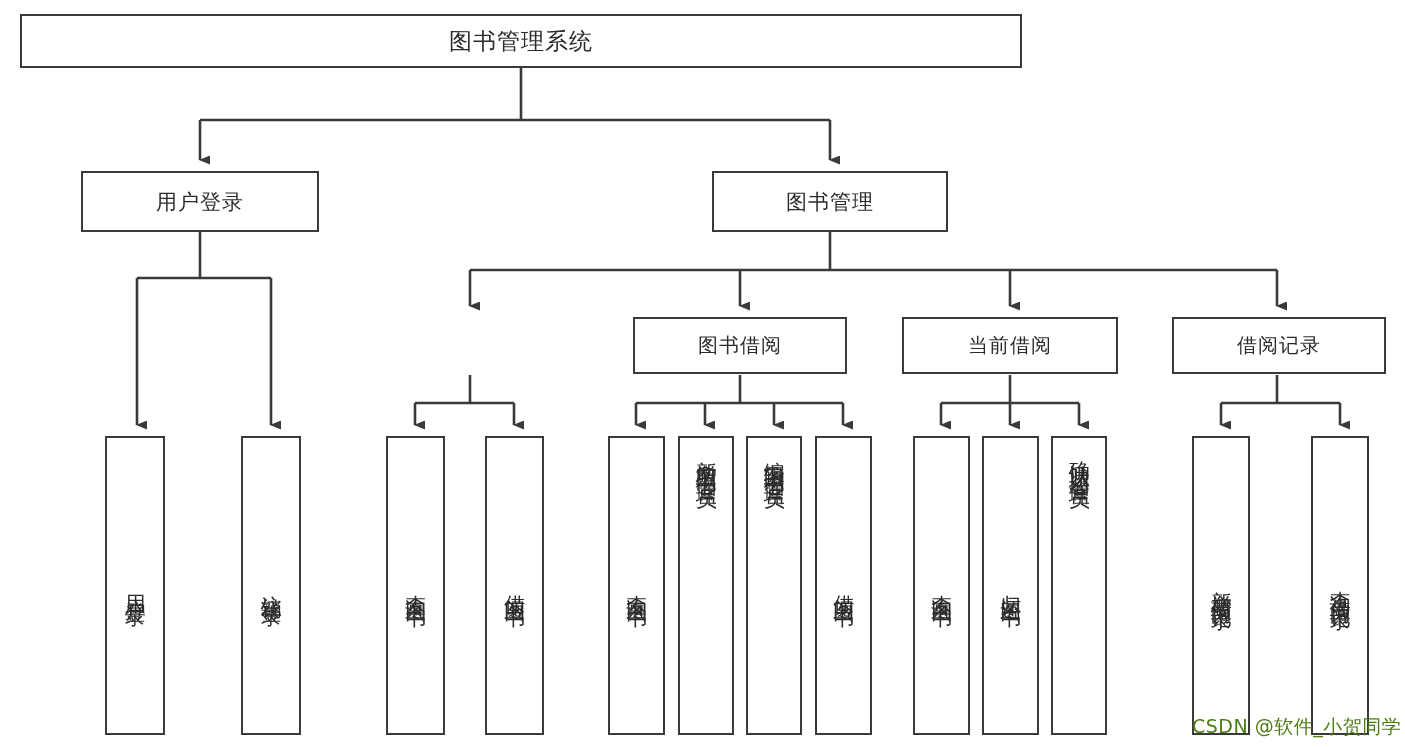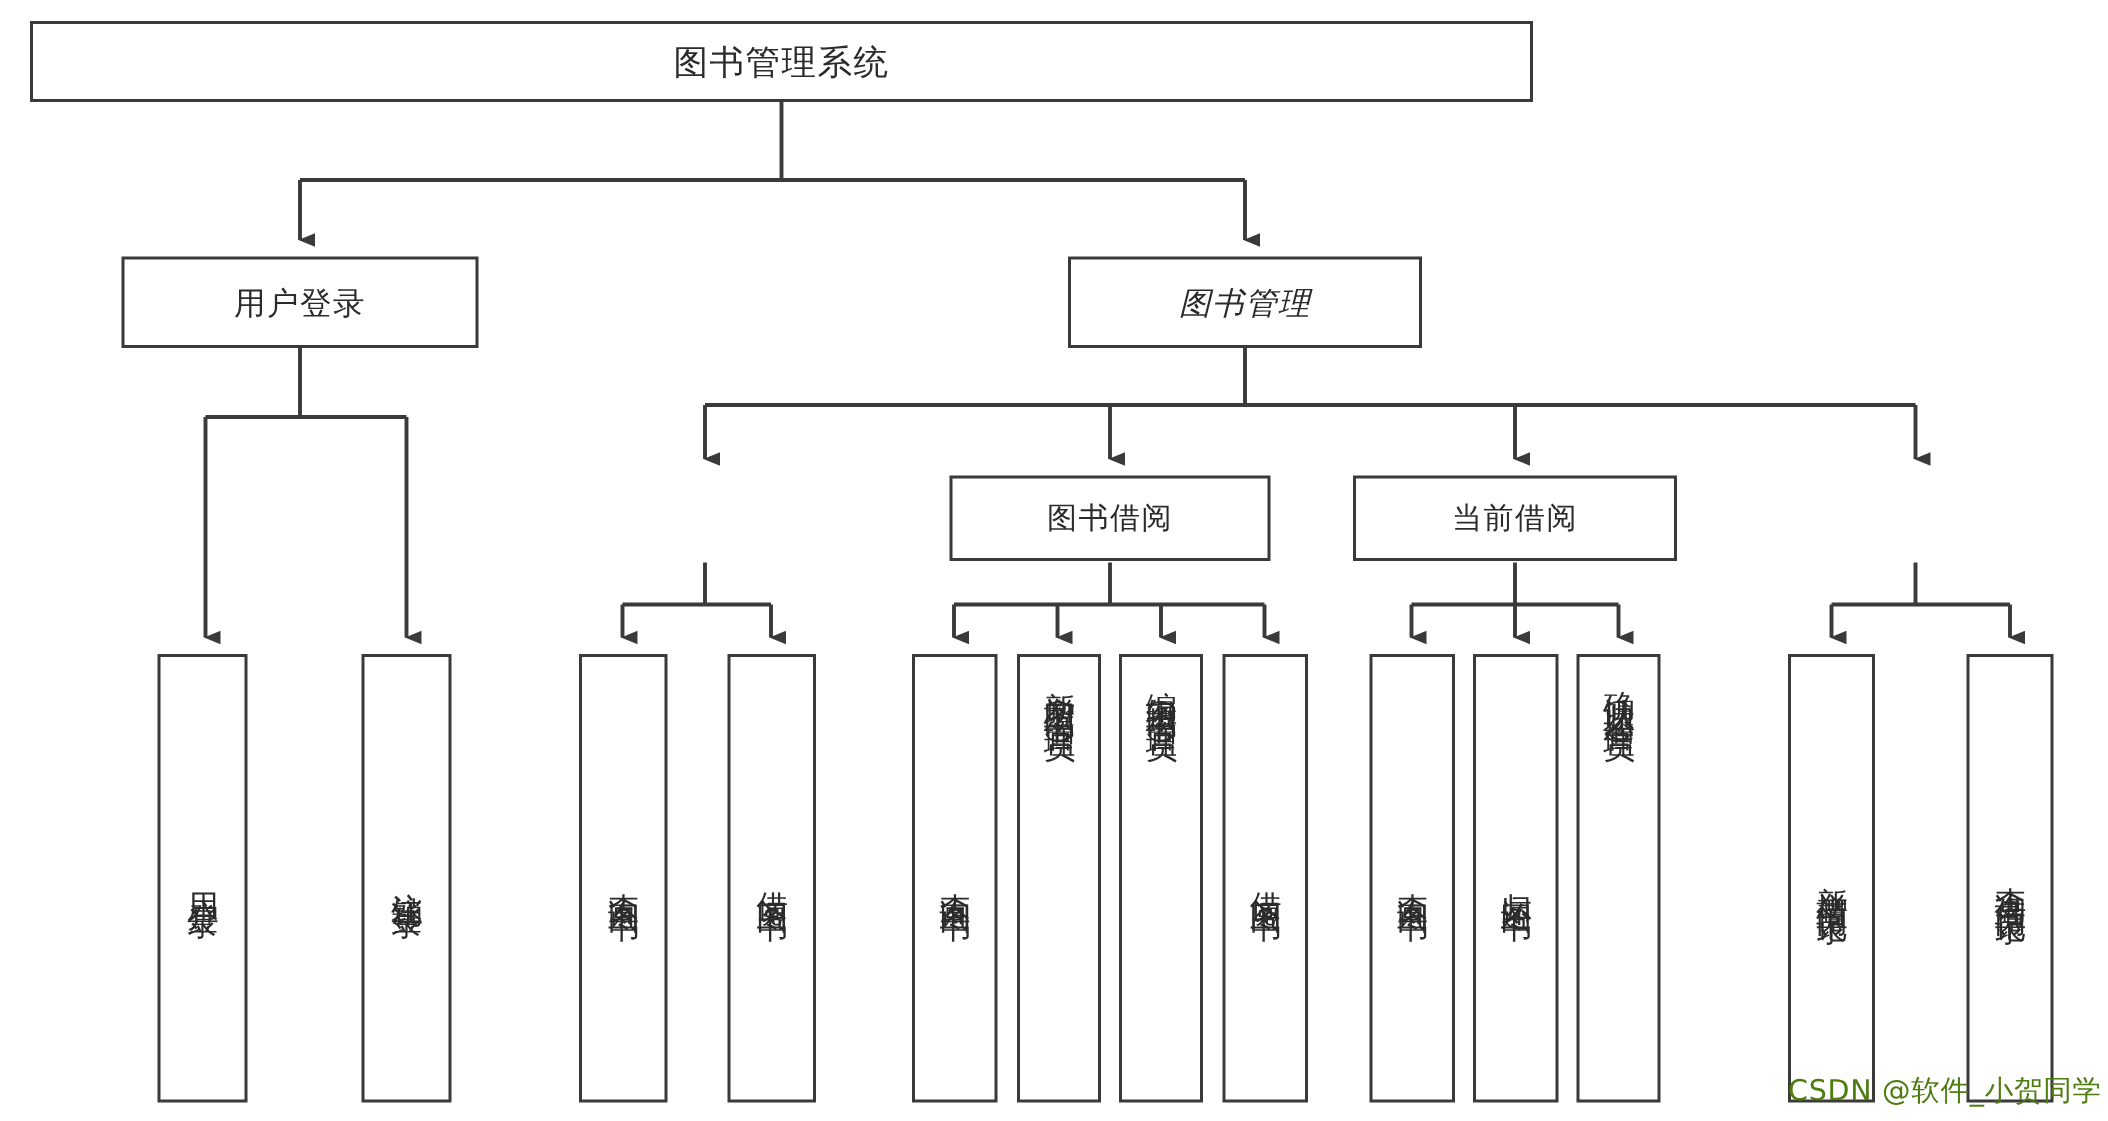--- a/index.html
+++ b/index.html
@@ -133,30 +133,33 @@
     </g>
   </svg>
 
   <div class="node root" style="left:20px; top:14px; width:1002px; height:54px;">
     <span class="label">图书管理系统</span>
   </div>
 
   <div class="node level2" style="left:81px; top:171px; width:238px; height:61px;">
     <span class="label">用户登录</span>
   </div>
-  <div class="node level2" style="left:712px; top:171px; width:236px; height:61px;font-style:italic;">
+  <div class="node level2" style="left:712px; top:171px; width:236px; height:61px;">
     <span class="label">图书管理</span>
   </div>
 
   <div class="node level3" style="left:902px; top:317px; width:216px; height:57px;">
     <span class="label">当前借阅</span>
   </div>
   <div class="node level3" style="left:633px; top:317px; width:214px; height:57px;">
     <span class="label">图书借阅</span>
   </div>
+  <div class="node level3" style="left:1172px; top:317px; width:214px; height:57px;">
+    <span class="label">借阅记录</span>
+  </div>
 
   <div class="node leaf centered" style="left:105px; top:436px; width:60px; height:299px;">
     <span class="label">用户登录</span>
   </div>
   <div class="node leaf centered" style="left:241px; top:436px; width:60px; height:299px;">
     <span class="label">注销登录</span>
   </div>
 
   <div class="node leaf centered" style="left:386px; top:436px; width:59px; height:299px;">
     <span class="label">查询图书</span>

